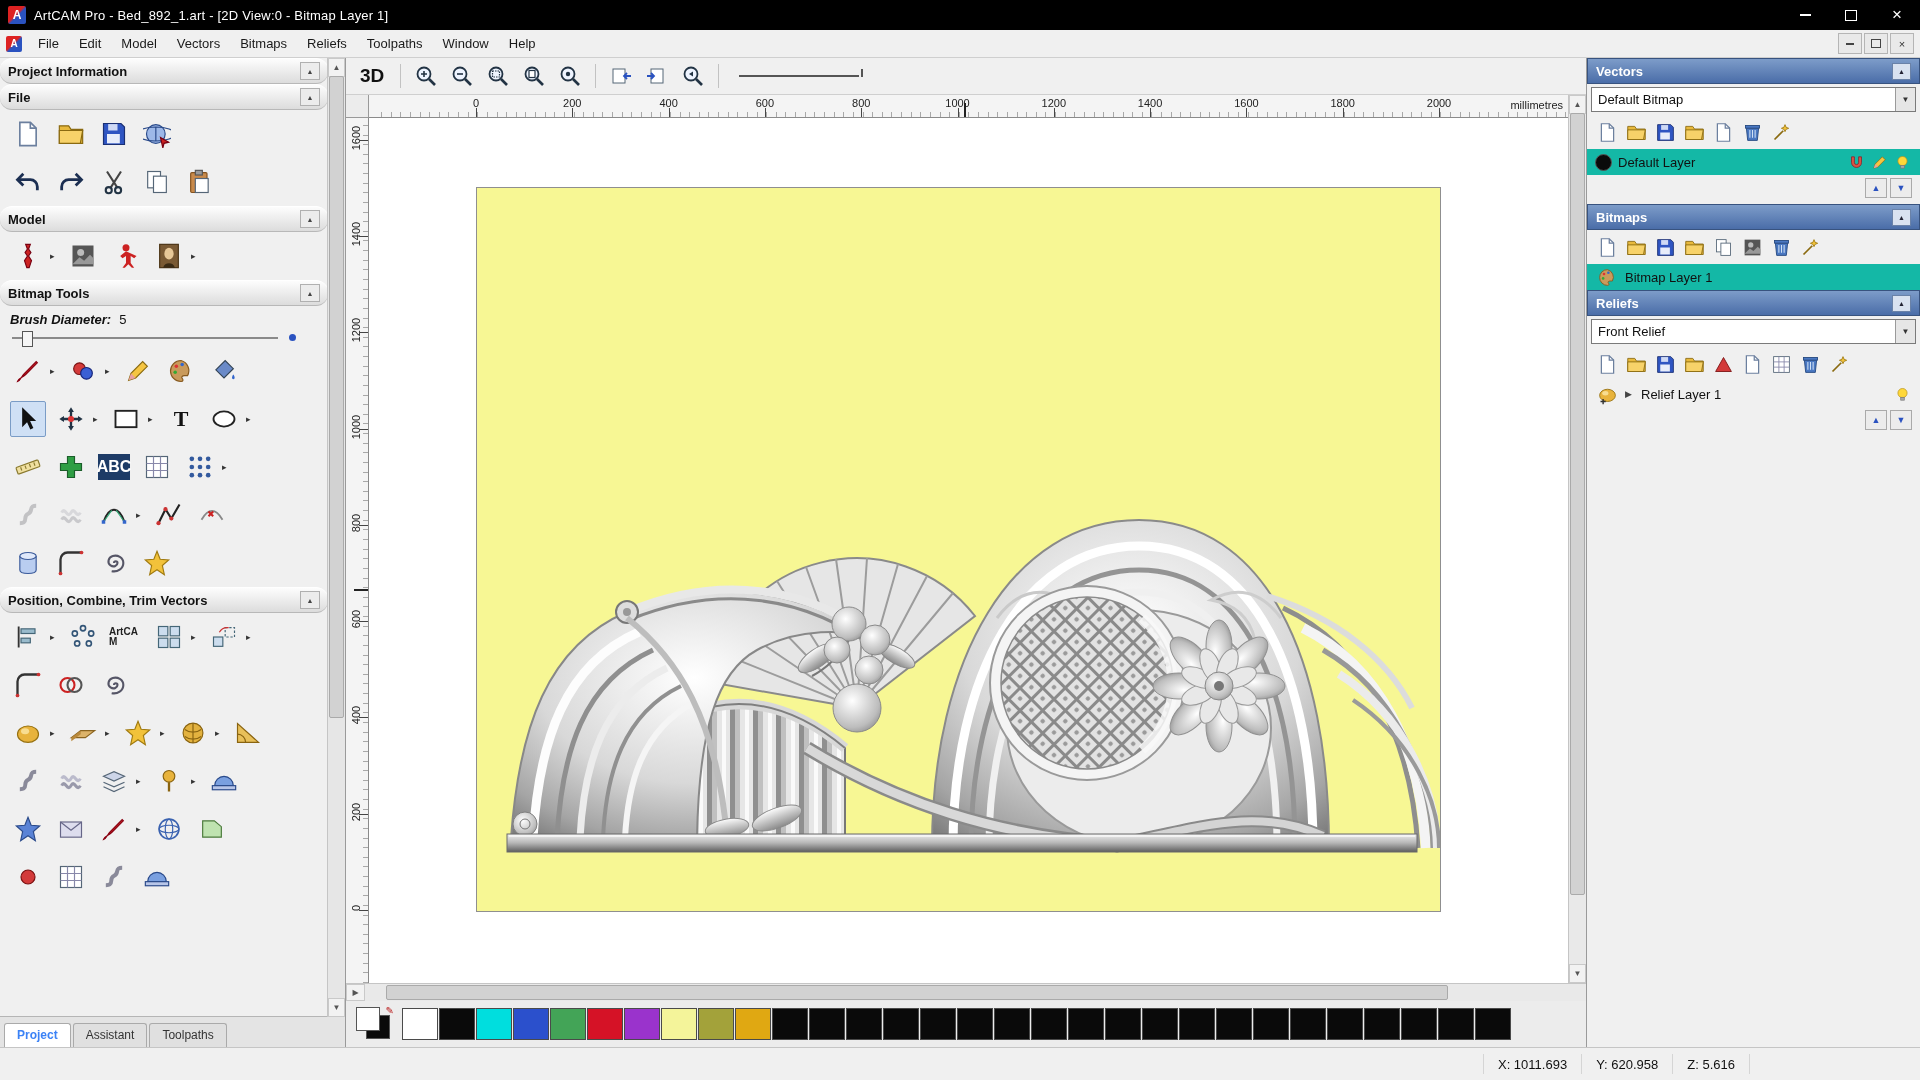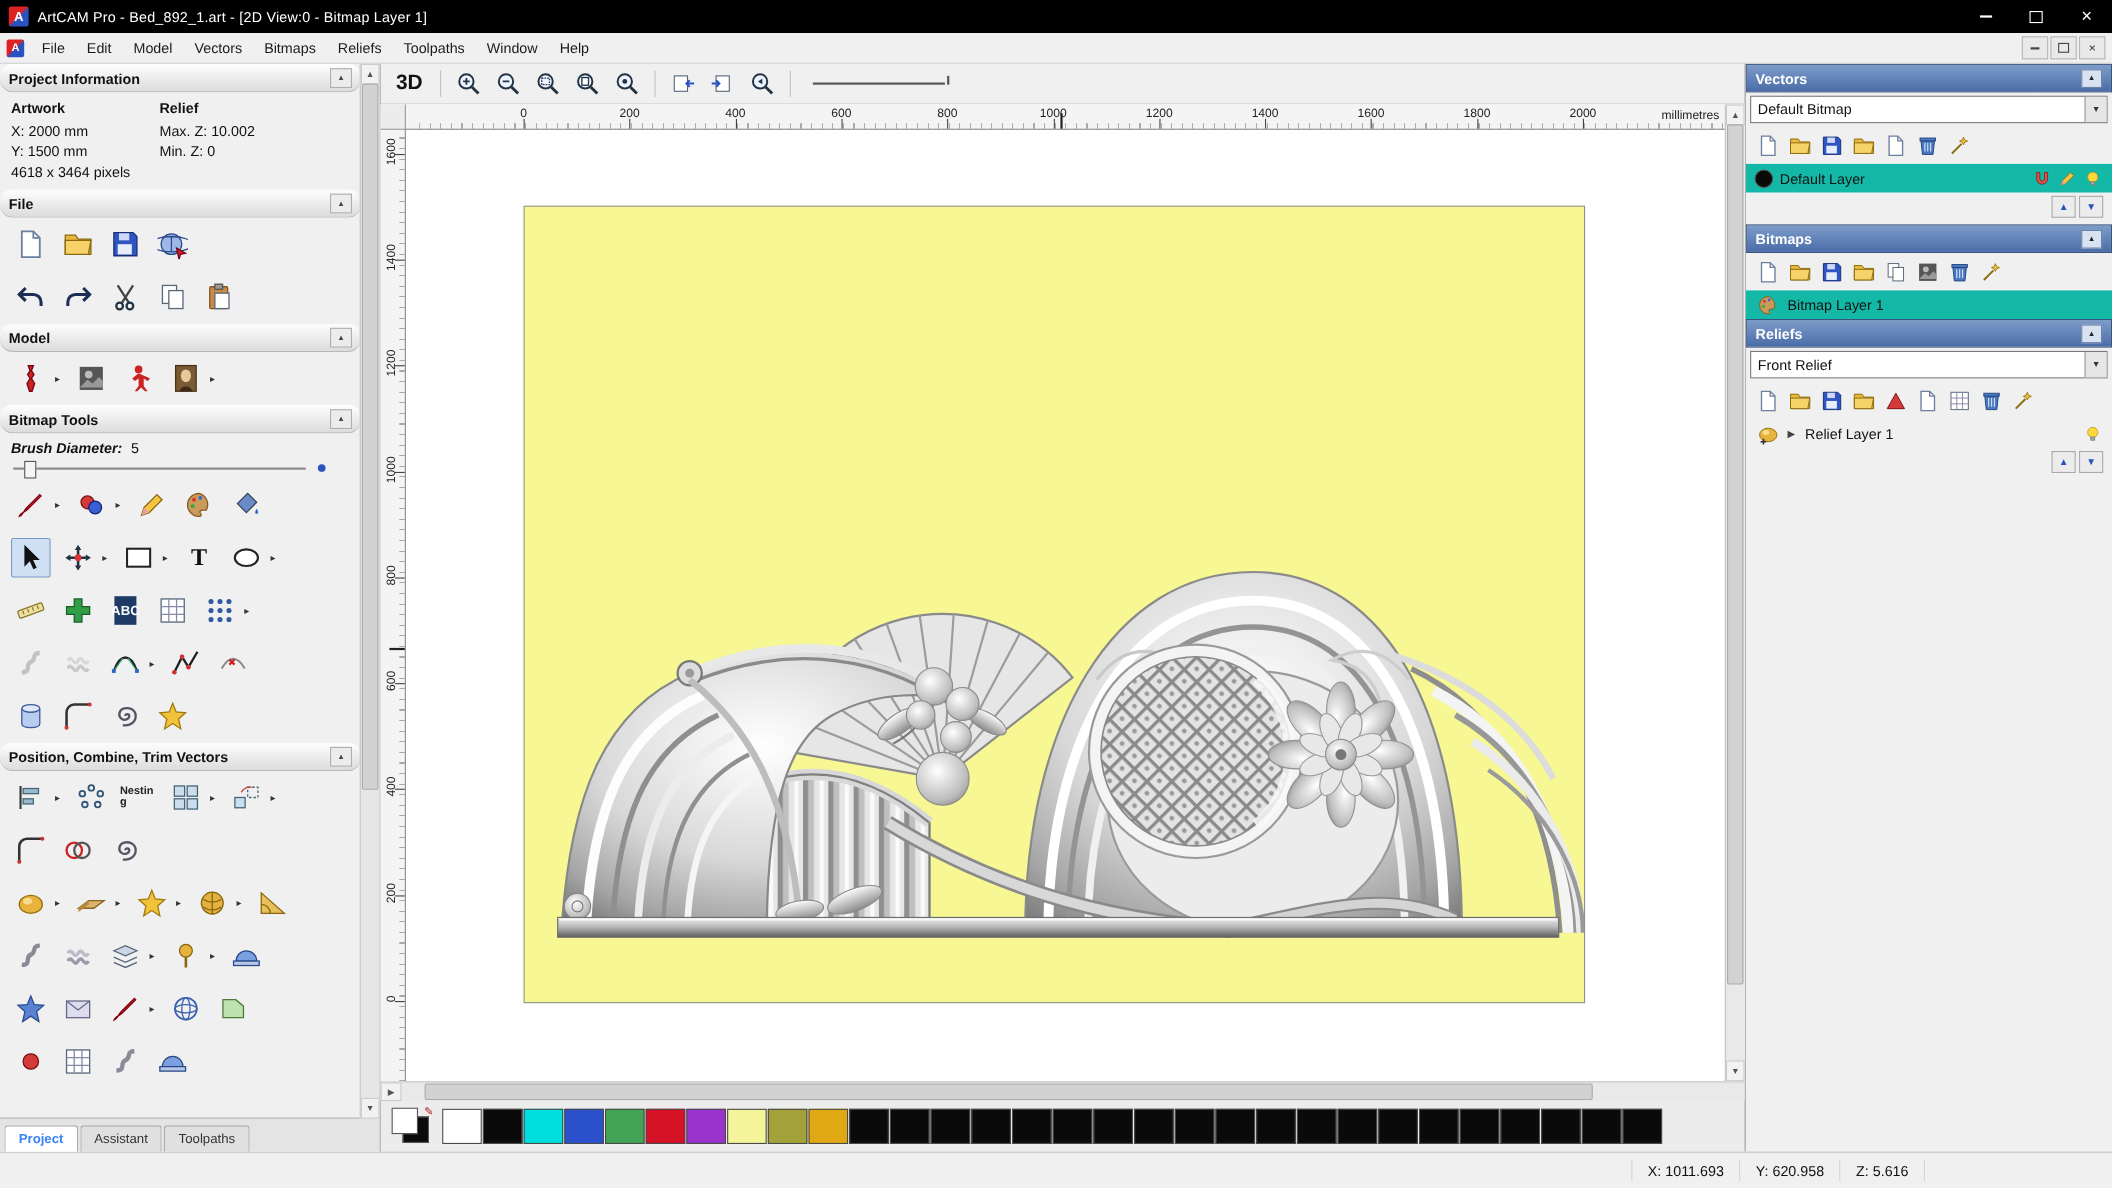--- a/index.html
+++ b/index.html
@@ -45,21 +45,21 @@
   .pi-col div{line-height:18px;}
   .pi-pixels{margin-top:2px;}
   .tb{display:flex;align-items:center;gap:7px;padding:6px 10px;flex-wrap:wrap;}
   .ic{width:34px;height:34px;display:flex;align-items:center;justify-content:center;border:1px solid transparent;border-radius:2px;}
   .ic svg{width:28px;height:28px;}
   .ic.active{background:#cfe0f5;border:1px solid #7a9cc6;}
   .ic.faded{opacity:.45;filter:grayscale(60%);}
   .dd{font-size:9px;color:#333;width:8px;margin-left:-3px;}
   .tile{width:30px;height:30px;display:flex;align-items:center;justify-content:center;font-weight:bold;}
   .tile.t-letter{font-size:22px;color:#111;font-family:"Liberation Serif",serif;}
-  .tile.abc{background:#1d3b66;color:#fff;font-size:12px;width:20px;height:26px;}
+  .tile.abc{background:#1d3b66;color:#fff;font-size:16px;width:32px;height:26px;}
   .tile.nesting{font-size:10px;line-height:10px;color:#222;width:36px;text-align:left;white-space:normal;word-break:break-all;}
   .brush-row{display:flex;align-items:baseline;padding:6px 10px 0;}
   .brush-label{font-style:italic;font-weight:bold;}
   .brush-value{margin-left:8px;}
   .slider{position:relative;height:18px;margin:2px 10px 0;}
   .slider .track{position:absolute;left:2px;right:40px;top:8px;height:2px;background:#8a8a8a;}
   .slider .handle{position:absolute;left:12px;top:2px;width:9px;height:14px;background:#f5f5f5;border:1px solid #555;}
   .slider .enddot{position:absolute;right:22px;top:5px;width:7px;height:7px;border-radius:50%;background:#2a52c0;}
 
   .lp-tabs{height:30px;flex:0 0 30px;border-top:1px solid #b5b5b5;background:#e4e4e4;display:flex;align-items:flex-end;padding:0 4px;gap:2px;}
@@ -442,35 +442,20 @@
 
   <div class="content">
 
     <div class="left-panel">
       <div class="lp-scroll">
 
         <div class="section-header">
           <span>Project Information</span>
           <span class="hdr-btn">▲</span>
         </div>
-        <div class="pi-body">
-          <div class="pi-cols">
-            <div class="pi-col">
-              <div class="b">Artwork</div>
-              <div>X: 2000 mm</div>
-              <div>Y: 1500 mm</div>
-            </div>
-            <div class="pi-col">
-              <div class="b">Relief</div>
-              <div>Max. Z: 10.002</div>
-              <div>Min. Z: 0</div>
-            </div>
-          </div>
-          <div class="pi-pixels">4618 x 3464 pixels</div>
-        </div>
 
         <div class="section-header">
           <span>File</span>
           <span class="hdr-btn">▲</span>
         </div>
         <div class="tb">
           <span class="ic">
               <svg viewBox="0 0 24 24">
                 <use href="#s-page"></use>
               </svg>
@@ -706,21 +691,21 @@
                 <use href="#s-align"></use>
               </svg>
             </span>
             <span class="dd">▸</span>
           <span class="ic">
               <svg viewBox="0 0 24 24">
                 <use href="#s-circarray"></use>
               </svg>
             </span>
           <span class="ic">
-              <span class="tile nesting">Nesting</span>
+              <span class="tile nesting">ArtCAM</span>
             </span>
           <span class="ic">
               <svg viewBox="0 0 24 24">
                 <use href="#s-blocks"></use>
               </svg>
             </span>
             <span class="dd">▸</span>
           <span class="ic">
               <svg viewBox="0 0 24 24">
                 <use href="#s-rotcopy"></use>

